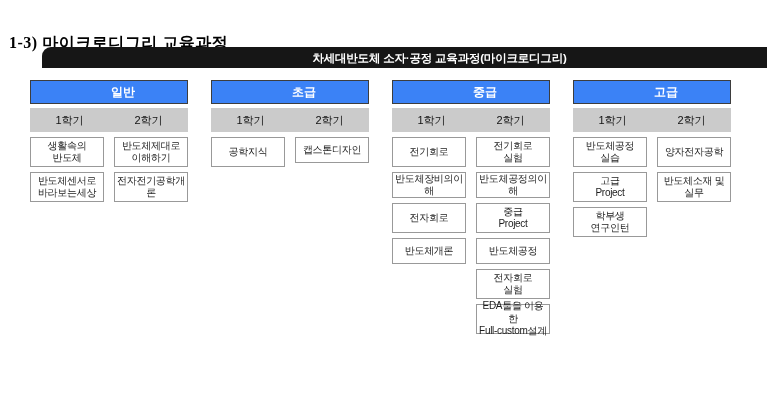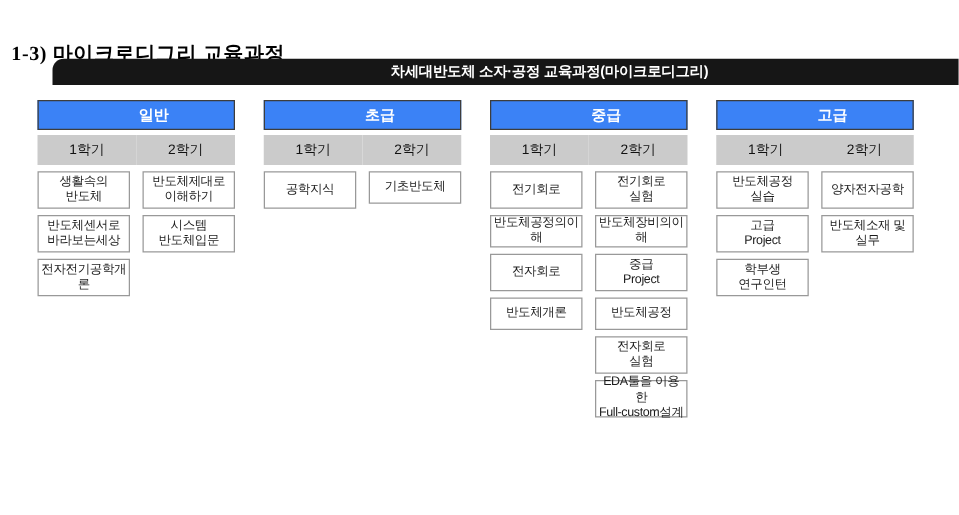--- a/index.html
+++ b/index.html
@@ -42,51 +42,49 @@
         <div class="semester">1학기</div>
         <div class="semester">2학기</div>
       </div>
       <div class="courses">
         <div class="course h2">생활속의
 반도체</div>
         <div class="course h2">반도체제대로
 이해하기</div>
         <div class="course h2">반도체센서로
 바라보는세상</div>
-        <div class="course h2">시스템
-반도체입문</div>
         <div class="course h2">전자전기공학개론</div>
       </div>
     </div>
 
     <div class="column">
       <div class="level-header">초급</div>
       <div class="semester-row">
         <div class="semester">1학기</div>
         <div class="semester">2학기</div>
       </div>
       <div class="courses">
         <div class="course h2">공학지식</div>
-        <div class="course h1">기초반도체</div>
+        <div class="course h1">캡스톤디자인</div>
         <div class="spacer"></div>
       </div>
     </div>
 
     <div class="column">
       <div class="level-header">중급</div>
       <div class="semester-row">
         <div class="semester">1학기</div>
         <div class="semester">2학기</div>
       </div>
       <div class="courses">
         <div class="course h2">전기회로</div>
         <div class="course h2">전기회로
 실험</div>
+        <div class="course h1">반도체장비의이해</div>
         <div class="course h1">반도체공정의이해</div>
-        <div class="course h1">반도체장비의이해</div>
         <div class="course h2">전자회로</div>
         <div class="course h2">중급
 Project</div>
         <div class="course h1">반도체개론</div>
         <div class="course h1">반도체공정</div>
         <div class="spacer"></div>
         <div class="course h2">전자회로
 실험</div>
         <div class="spacer"></div>
         <div class="course h2">EDA툴을 이용한

